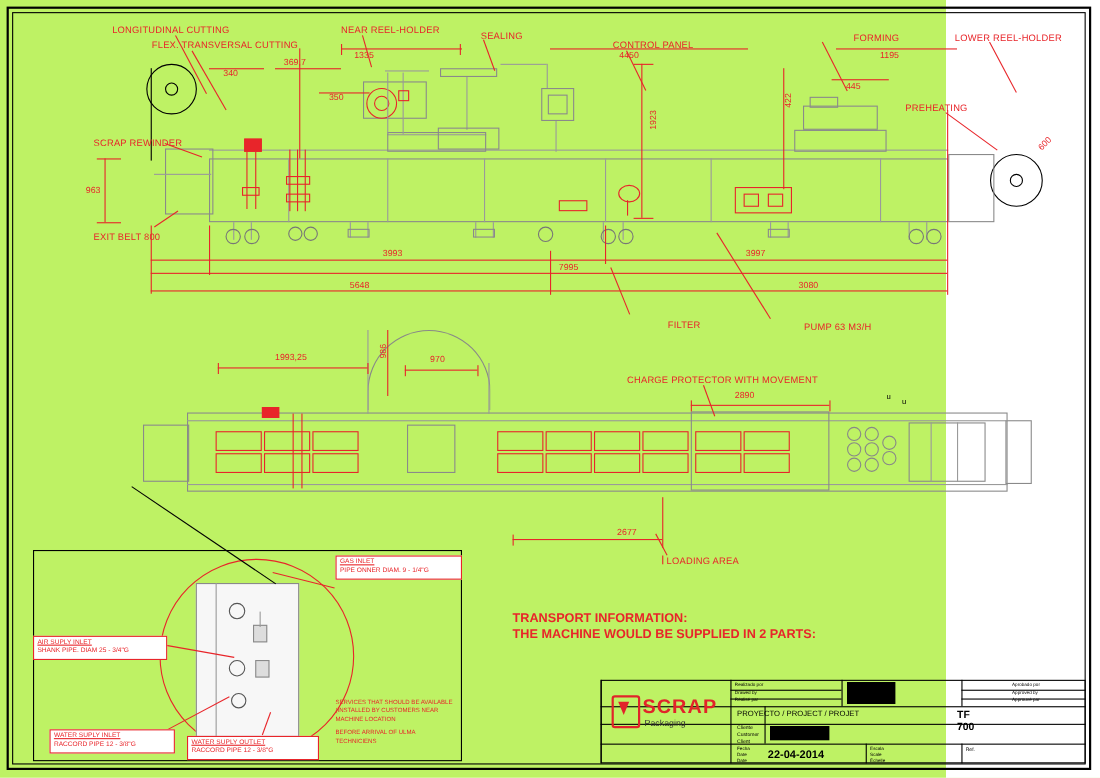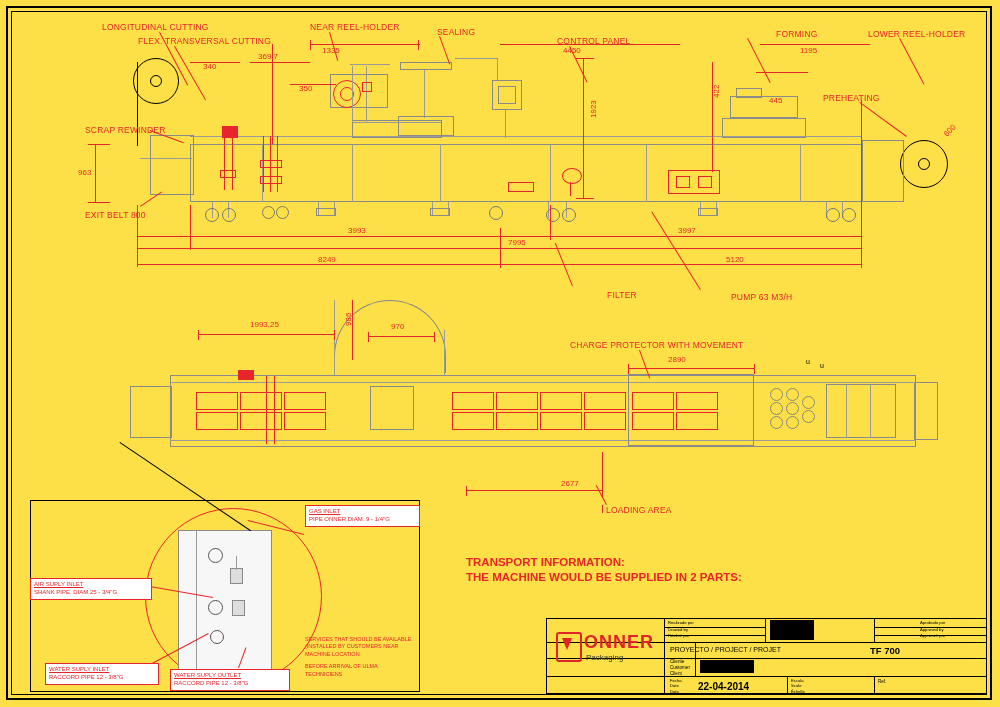--- a/index.html
+++ b/index.html
@@ -1,17 +1,17 @@
 <!DOCTYPE html>
 <html><head>
 <meta charset="utf-8">
 <style>
   html,body{margin:0;padding:0;background:#ffffff;}
   body{width:1000px;height:707px;font-family:"Liberation Sans",sans-serif;overflow:hidden;}
-  #sheet{position:relative;width:1000px;height:707px;background:#fde047;}
+  #sheet{position:relative;width:860px;height:707px;background:#bef264;}
   .frame{position:absolute;left:6px;top:6px;width:986px;height:694px;border:2px solid #000;box-sizing:border-box;}
   .frame2{position:absolute;left:11px;top:11px;width:976px;height:684px;border:1px solid #000;box-sizing:border-box;}
   .lbl{position:absolute;color:#e8252a;font-size:8.5px;letter-spacing:.2px;white-space:nowrap;}
   .lblk{position:absolute;color:#000;font-size:7px;white-space:nowrap;}
   .dim{position:absolute;color:#e8252a;font-size:8px;white-space:nowrap;}
   .rl{position:absolute;background:#e8252a;}
   .bl{position:absolute;background:#000;}
   .gl{position:absolute;background:#9a9a9a;}
   .tbl{position:absolute;border:1px solid #000;box-sizing:border-box;}
   .redbox{position:absolute;border:1px solid #e8252a;box-sizing:border-box;color:#e8252a;font-size:6px;line-height:1.25;padding:2px 3px;background:#fff;}
@@ -275,29 +275,29 @@
   </div>
 
   <div>
     <div class="dim" style="left:203px;top:62px;">340</div>
     <div class="dim" style="left:258px;top:52px;">369,7</div>
     <div class="dim" style="left:322px;top:46px;">1335</div>
     <div class="dim" style="left:299px;top:84px;">350</div>
     <div class="dim" style="left:563px;top:46px;">4450</div>
     <div class="dim" style="left:800px;top:46px;">1195</div>
     <div class="dim vert" style="left:712px;top:98px;">422</div>
-    <div class="dim" style="left:769px;top:74px;margin-top:22px;">445</div>
+    <div class="dim" style="left:769px;top:74px;">445</div>
     <div class="dim vert" style="left:589px;top:118px;">1923</div>
     <div class="dim" style="left:942px;top:132px;transform:rotate(-45deg);transform-origin:0 0;">600</div>
     <div class="dim" style="left:78px;top:168px;">963</div>
     <div class="dim" style="left:348px;top:226px;">3993</div>
     <div class="dim" style="left:508px;top:238px;">7995</div>
     <div class="dim" style="left:678px;top:226px;">3997</div>
-    <div class="dim" style="left:318px;top:255px;">8249</div>
-    <div class="dim" style="left:726px;top:255px;">5120</div>
+    <div class="dim" style="left:318px;top:255px;">5648</div>
+    <div class="dim" style="left:726px;top:255px;">3080</div>
     <div class="dim" style="left:250px;top:320px;">1993,25</div>
     <div class="dim vert" style="left:344px;top:326px;">986</div>
     <div class="dim" style="left:391px;top:322px;">970</div>
     <div class="dim" style="left:668px;top:355px;">2890</div>
     <div class="dim" style="left:561px;top:479px;">2677</div>
   </div>
 
   <div class="redbox" style="left:305px;top:505px;width:115px;height:22px;">
     <div style="text-decoration:underline;">GAS INLET</div>
     <div>PIPE ONNER DIAM. 9 - 1/4"G</div>
@@ -337,21 +337,21 @@
     <div class="bl" style="left:787px;top:676px;width:1px;height:18px;"></div>
     <div class="bl" style="left:874px;top:676px;width:1px;height:18px;"></div>
     <div class="bl" style="left:765px;top:618px;width:1px;height:24px;"></div>
     <div class="bl" style="left:695px;top:658px;width:1px;height:18px;"></div>
     <div class="bl" style="left:695px;top:642px;width:1px;height:16px;"></div>
     <div class="bl" style="left:546px;top:618px;width:1px;height:76px;"></div>
 
     <div style="position:absolute;left:556px;top:630px;width:100px;height:42px;">
       <div style="position:absolute;left:0;top:2px;width:22px;height:26px;border:2px solid #e1242a;border-radius:3px;"></div>
       <div style="position:absolute;left:6px;top:8px;width:0;height:0;border-left:5px solid transparent;border-right:5px solid transparent;border-top:12px solid #e1242a;"></div>
-      <div class="ulma-red" style="position:absolute;left:28px;top:2px;font-size:18px;font-weight:bold;letter-spacing:1px;">ONNER</div>
+      <div class="ulma-red" style="position:absolute;left:28px;top:2px;font-size:18px;font-weight:bold;letter-spacing:1px;">SCRAP</div>
       <div style="position:absolute;left:30px;top:23px;font-size:8px;color:#333;">Packaging</div>
     </div>
 
     <div style="position:absolute;left:668px;top:620px;width:96px;font-size:4.2px;color:#000;line-height:1.6;">
       <div>Realizado por</div>
       <div>Drawed by</div>
       <div>Réalisé par</div>
     </div>
     <div style="position:absolute;left:920px;top:620px;width:64px;font-size:4.2px;color:#000;line-height:1.6;">
       <div>Aprobado por</div>

